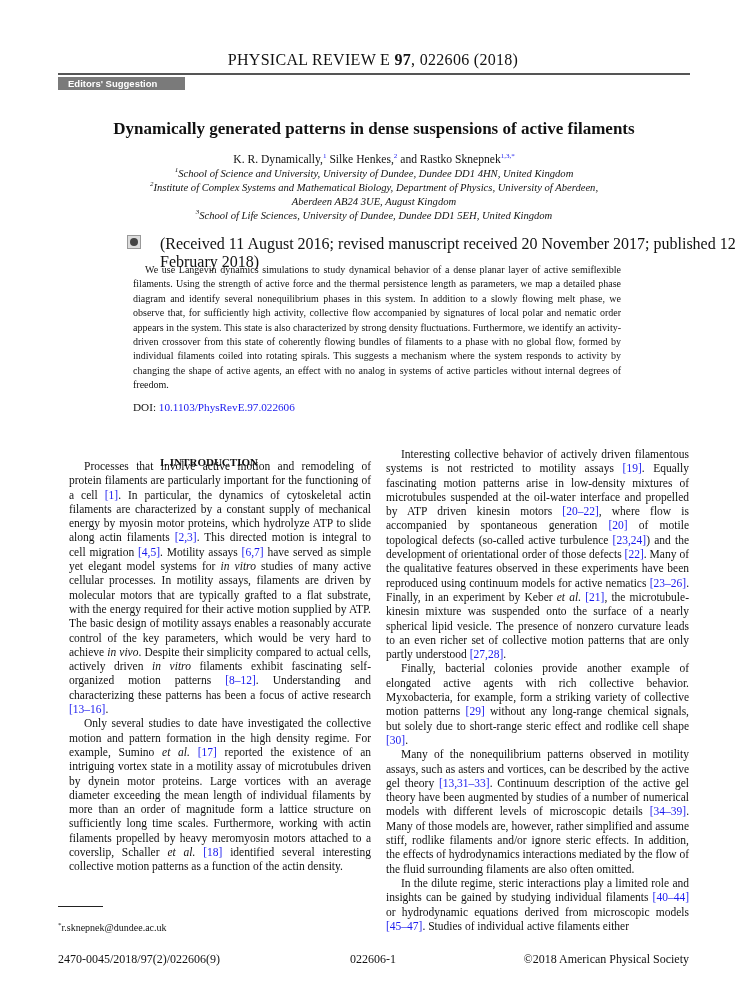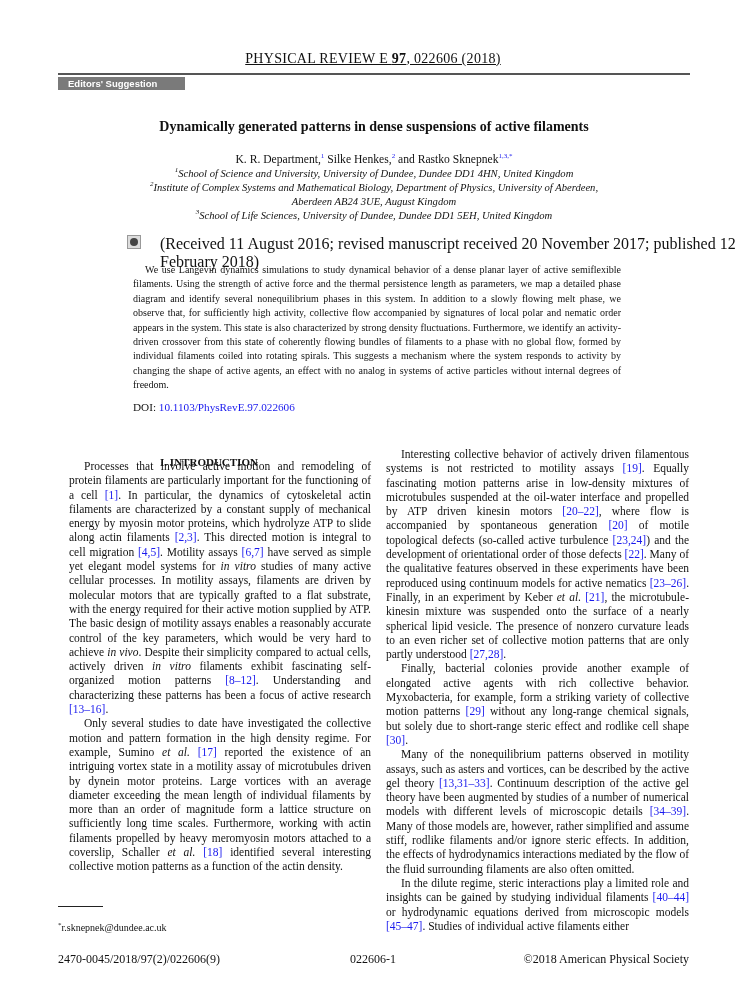--- a/index.html
+++ b/index.html
@@ -1,25 +1,25 @@
 <!DOCTYPE html>
 <html><head>
   <meta charset="utf-8">
   <style>
     html, body { margin:0; padding:0; background:#ffffff; }
     body { width:750px; height:1000px; position:relative; overflow:hidden;
       font-family:"Liberation Serif", "DejaVu Serif", serif; color:#111; }
     .abs { position:absolute; }
-    .header { left:58px; top:51px; width:630px; text-align:center; font-size:14px; letter-spacing:0.3px;text-decoration:underline; }
+    .header { left:58px; top:51px; width:630px; text-align:center; font-size:16px; letter-spacing:0.3px; }
     .header b { font-weight:bold; }
     .hrule { left:58px; top:73px; width:632px; height:2px; background:#555; }
     .badge { left:58px; top:77px; width:127px; height:13px; background:#7a7a7a; color:#fff;
       font-family:"Liberation Sans", sans-serif; font-weight:bold; font-size:9.5px; line-height:13px;
       padding-left:10px; box-sizing:border-box; }
-    .title { left:58px; top:119px; width:632px; text-align:center; font-weight:bold; font-size:14px; }
+    .title { left:58px; top:119px; width:632px; text-align:center; font-weight:bold; font-size:17px; }
     .authors { left:58px; top:153px; width:632px; text-align:center; font-size:11.6px; }
     .aff { left:58px; width:632px; text-align:center; font-style:italic; font-size:10.6px; }
     sup { font-size:7px; vertical-align:super; line-height:0; }
     .blue { color:#1a1aee; }
     .rec-icon { left:127px; top:235px; width:14px; height:14px; border:1px solid #999; background:#ddd; box-sizing:border-box; }
     .rec-icon::after { content:""; position:absolute; left:2px; top:2px; width:8px; height:8px; border-radius:50%; background:#444; }
     .received { left:160px; top:235px; font-size:16px; }
     .abstract { left:133px; top:263px; width:488px; font-size:10px; line-height:14.4px; text-align:justify; text-indent:12px; }
     .doi { left:133px; top:401px; font-size:11.2px;text-align:right; }
     .col { font-size:11.5px; line-height:14.3px; text-align:justify; }
@@ -37,21 +37,21 @@
 <div class="abs header">
   <span>PHYSICAL REVIEW E</span>
   <b>97</b><span>, 022606 (2018)</span>
 </div>
 <div class="abs hrule"></div>
 <div class="abs badge">Editors' Suggestion</div>
 
 <div class="abs title">Dynamically generated patterns in dense suspensions of active filaments</div>
 
 <div class="abs authors">
-  <span>K. R. Department,</span><sup class="blue">1</sup>
+  <span>K. R. Dynamically,</span><sup class="blue">1</sup>
   <span>Silke Henkes,</span><sup class="blue">2</sup>
   <span>and Rastko Sknepnek</span><sup class="blue">1,3,*</sup>
 </div>
 
 <div class="abs aff" style="top:168px"><sup>1</sup><span>School of Science and University, University of Dundee, Dundee DD1 4HN, United Kingdom</span></div>
 <div class="abs aff" style="top:182px"><sup>2</sup><span>Institute of Complex Systems and Mathematical Biology, Department of Physics, University of Aberdeen,</span></div>
 <div class="abs aff" style="top:196px"><span>Aberdeen AB24 3UE, August Kingdom</span></div>
 <div class="abs aff" style="top:210px"><sup>3</sup><span>School of Life Sciences, University of Dundee, Dundee DD1 5EH, United Kingdom</span></div>
 
 <div class="abs rec-icon"></div>

